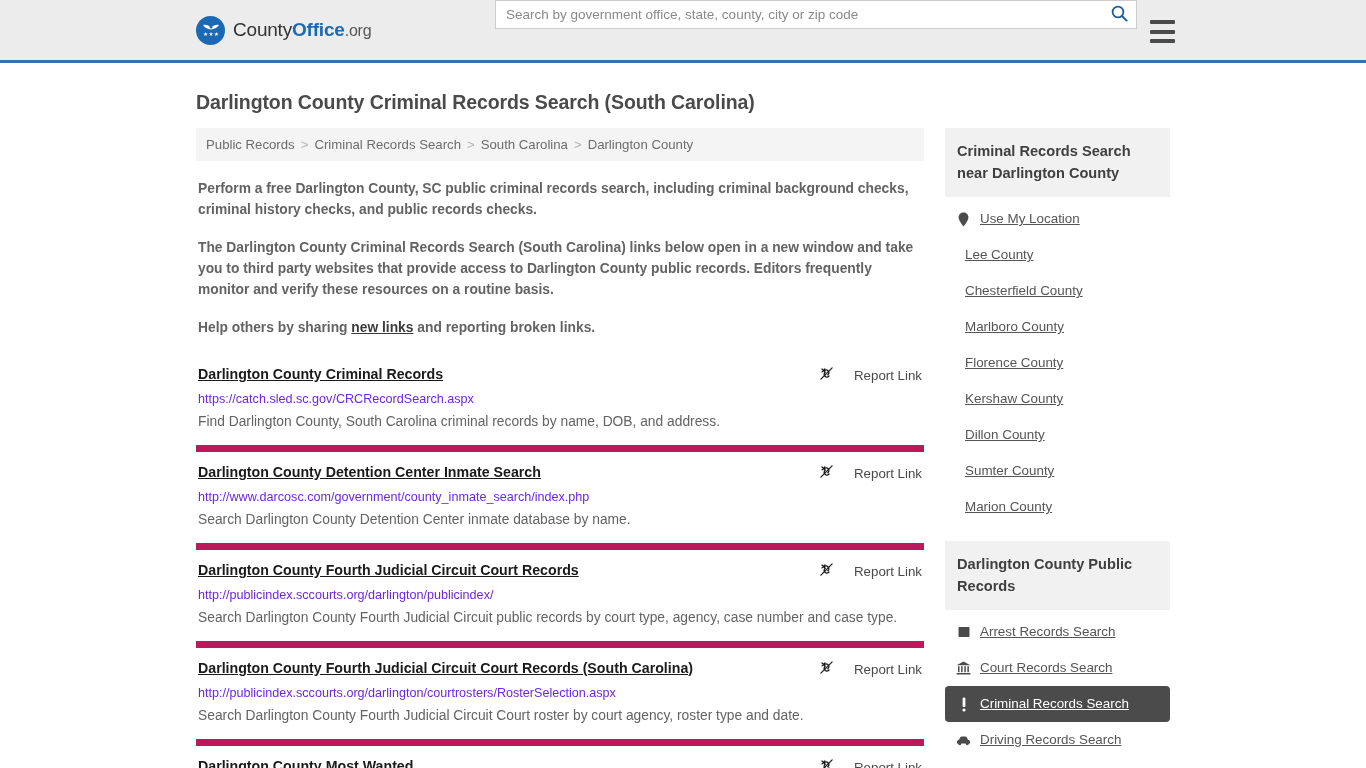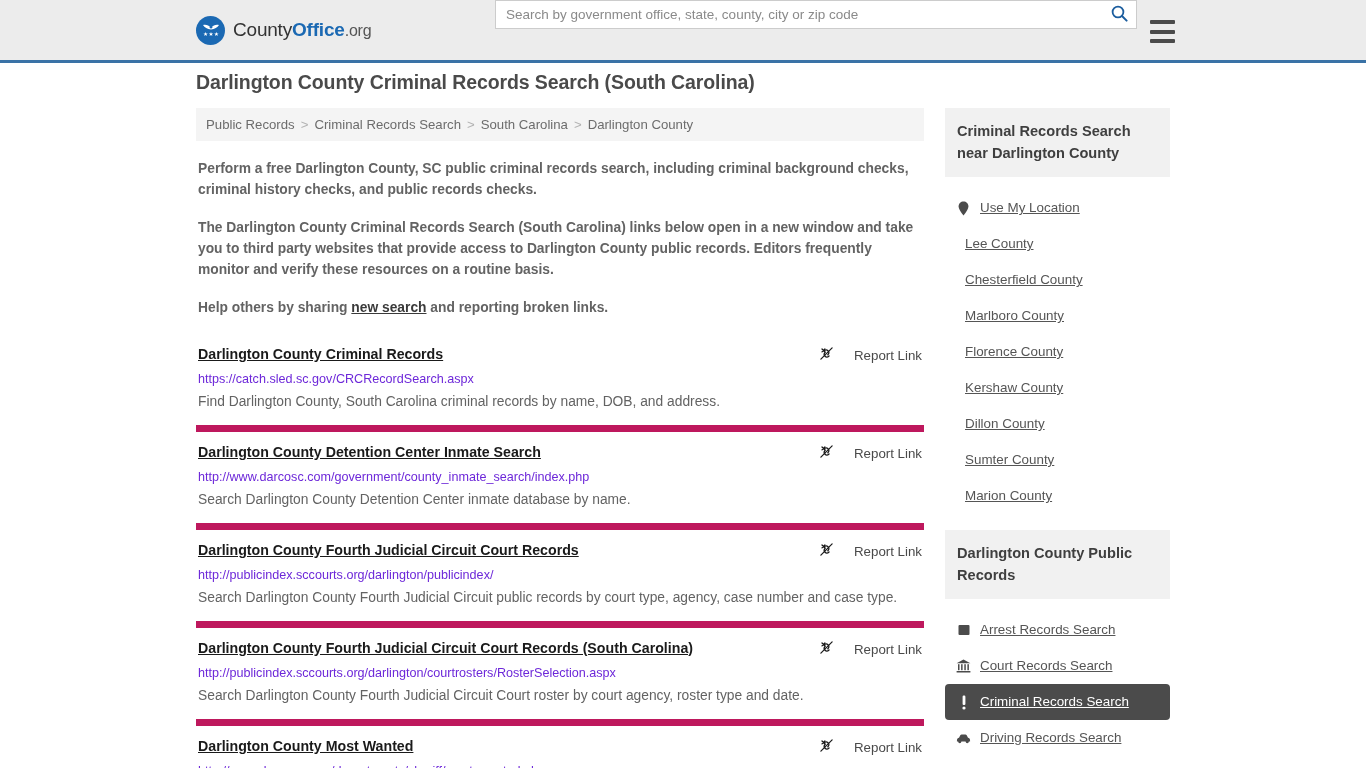--- a/index.html
+++ b/index.html
@@ -90,21 +90,21 @@
   
   .page {
     width: 1366px;
     padding: 0 196px 0 196px;
     display: block;
   }
   .page-title {
     font-size: 19.5px;
     color: #4a4a4a;
     font-weight: bold;
-    margin-top: 8px;
+    margin-top: 28px;
     margin-bottom: 14px;
     letter-spacing: -0.1px;
   }
   .columns { display: flex; gap: 21px; align-items: flex-start; }
   .col-main { width: 728px; flex: 0 0 728px; }
   .col-side { width: 225px; flex: 0 0 225px; }
 
   
   .breadcrumb {
     background: #f4f4f4;
@@ -178,21 +178,21 @@
   
   .side-box { margin-bottom: 16px; }
   .side-head {
     background: #f1f1f1;
     padding: 12px 12px 13px 12px;
     font-size: 14.6px;
     font-weight: bold;
     color: #3f3f3f;
     line-height: 22px;
   }
-  .side-list { padding-top: 13px; }
+  .side-list { padding-top: 4px; }
   .side-row {
     display: flex;
     align-items: center;
     gap: 9px;
     padding: 9px 11px;
     font-size: 13.4px;
     line-height: 18px;
   }
   .side-row a, .side-row .side-label {
     color: #555555;
@@ -262,21 +262,21 @@
         <a href="#">Criminal Records Search</a>
         <span class="crumb-sep">&gt;</span>
         <a href="#">South Carolina</a>
         <span class="crumb-sep">&gt;</span>
         <a href="#">Darlington County</a>
       </nav>
 
       <div class="intro">
         <p>Perform a free Darlington County, SC public criminal records search, including criminal background checks, criminal history checks, and public records checks.</p>
         <p>The Darlington County Criminal Records Search (South Carolina) links below open in a new window and take you to third party websites that provide access to Darlington County public records. Editors frequently monitor and verify these resources on a routine basis.</p>
-        <p><span>Help others by sharing </span><a href="#">new search</a><span> and reporting broken links.</span></p>
+        <p><span>Help others by sharing </span><a href="#">new links</a><span> and reporting broken links.</span></p>
       </div>
 
       <div class="results">
 
         <div class="result-item">
           <div class="result-head">
             <a class="result-title" href="#">Darlington County Criminal Records</a>
             <span class="report-link">
               <span>
                 <svg width="15" height="15" viewBox="0 0 16 16" aria-hidden="true">

